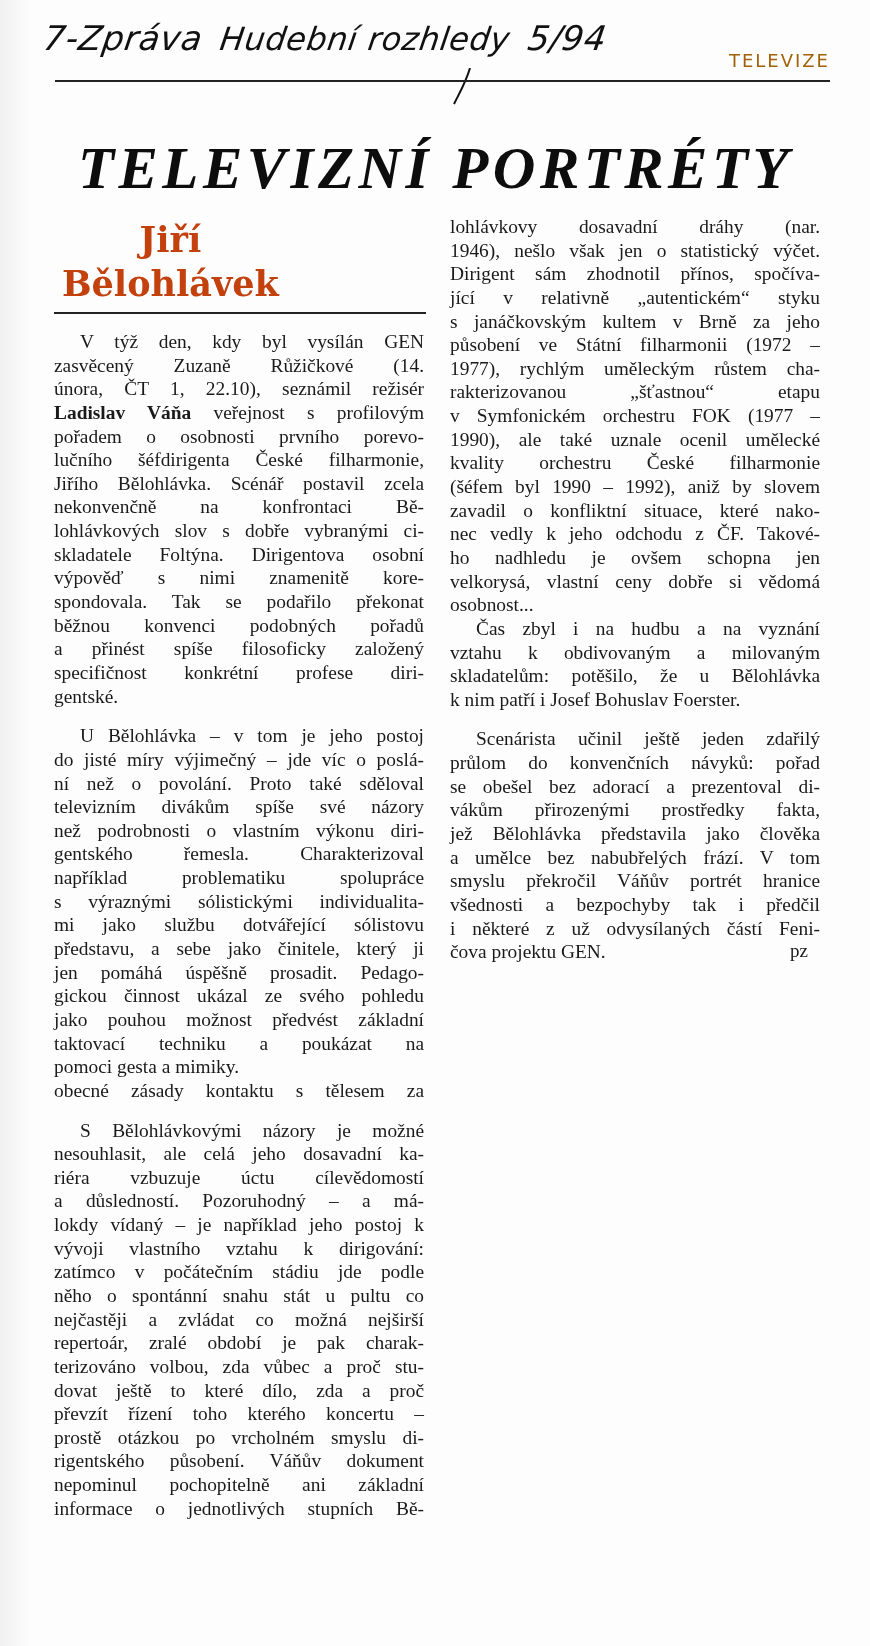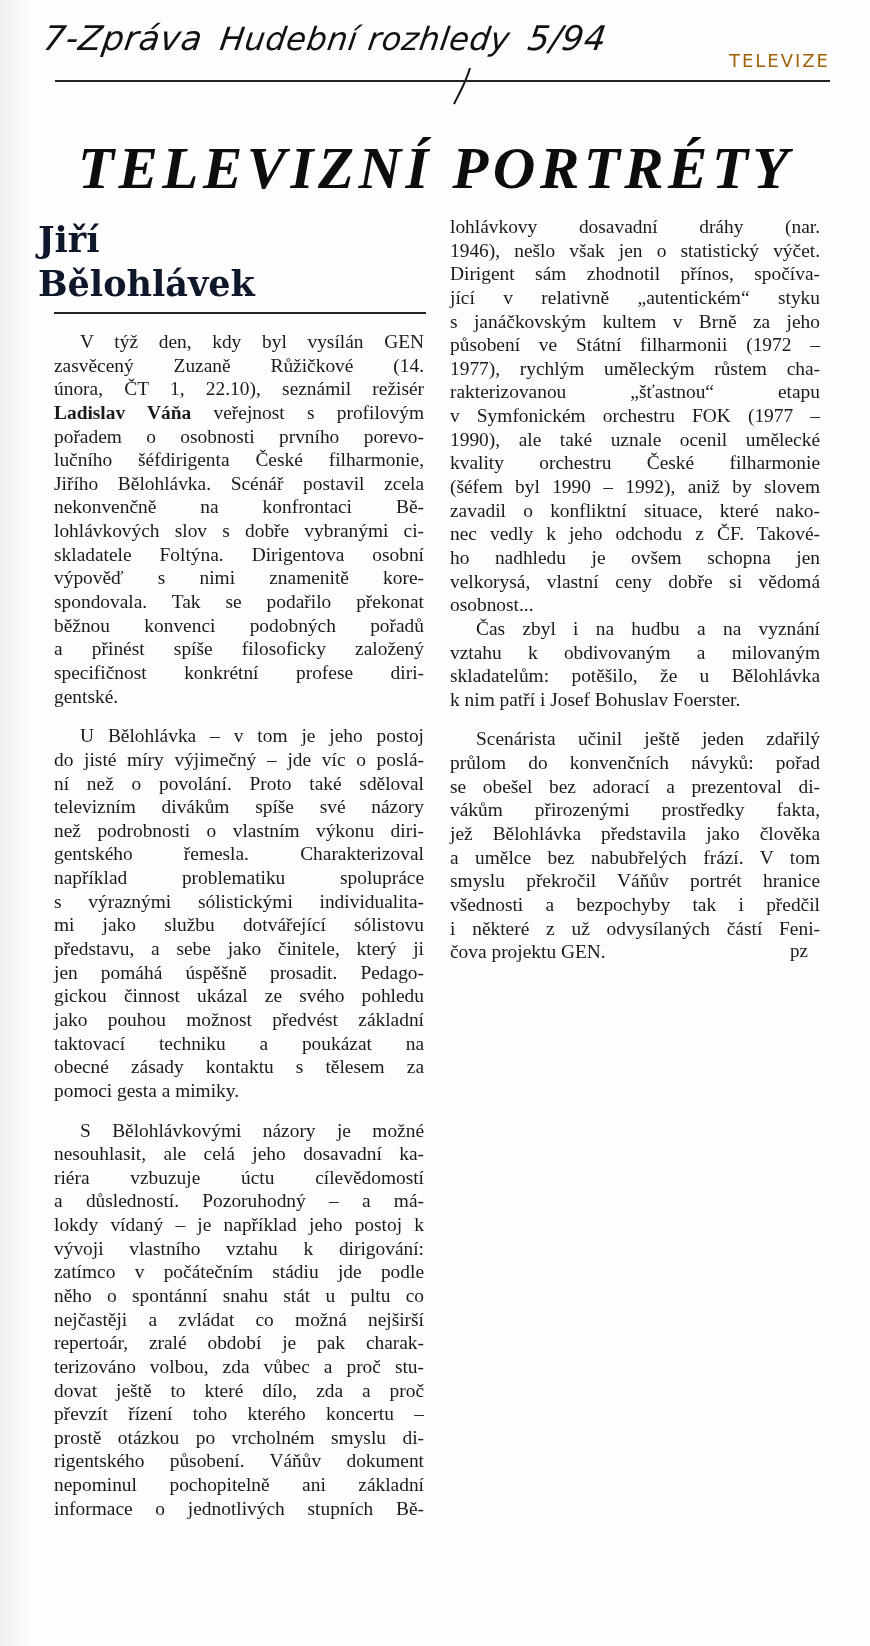--- a/index.html
+++ b/index.html
@@ -33,23 +33,23 @@
   }
   .hw-stroke {
     position:absolute; left:450px; top:68px; width:24px; height:40px;
   }
   .main-title {
     position:absolute; top:118px; left:62px; width:770px;
     font-family:"Liberation Serif", serif; font-weight:bold; font-style:italic;
     font-size:59px; letter-spacing:1px; color:#0d0d0d; white-space:nowrap;
   }
   .subhead {
-    position:absolute; top:218px; left:38px;
+    position:absolute; top:218px; left:62px;
     font-family:"DejaVu Serif", serif; font-weight:bold;
-    font-size:35px; line-height:44px; color:#0f172a;
+    font-size:35px; line-height:44px; color:#c2410c;text-align:center;
   }
   .subhead-rule {
     position:absolute; top:312px; left:54px; width:372px; height:2px; background:#222;
   }
   .col {
     position:absolute; width:370px;
     font-family:Liberation Serif, serif; font-size:19.4px; line-height:23.65px;
   }
   .col-left { left:54px; top:330px; }
   .col-right { left:450px; top:215px; }
@@ -113,22 +113,22 @@
     <span class="line">než podrobnosti o vlastním výkonu diri-</span>
     <span class="line">gentského řemesla. Charakterizoval</span>
     <span class="line">například problematiku spolupráce</span>
     <span class="line">s výraznými sólistickými individualita-</span>
     <span class="line">mi jako službu dotvářející sólistovu</span>
     <span class="line">představu, a sebe jako činitele, který ji</span>
     <span class="line">jen pomáhá úspěšně prosadit. Pedago-</span>
     <span class="line">gickou činnost ukázal ze svého pohledu</span>
     <span class="line">jako pouhou možnost předvést základní</span>
     <span class="line">taktovací techniku a poukázat na</span>
+    <span class="line last">pomoci gesta a mimiky.</span>
     <span class="line">obecné zásady kontaktu s tělesem za</span>
-    <span class="line last">pomoci gesta a mimiky.</span>
     <span class="line indent gap">S Bělohlávkovými názory je možné</span>
     <span class="line">nesouhlasit, ale celá jeho dosavadní ka-</span>
     <span class="line">riéra vzbuzuje úctu cílevědomostí</span>
     <span class="line">a důsledností. Pozoruhodný – a má-</span>
     <span class="line">lokdy vídaný – je například jeho postoj k</span>
     <span class="line">vývoji vlastního vztahu k dirigování:</span>
     <span class="line">zatímco v počátečním stádiu jde podle</span>
     <span class="line">něho o spontánní snahu stát u pultu co</span>
     <span class="line">nejčastěji a zvládat co možná nejširší</span>
     <span class="line">repertoár, zralé období je pak charak-</span>

